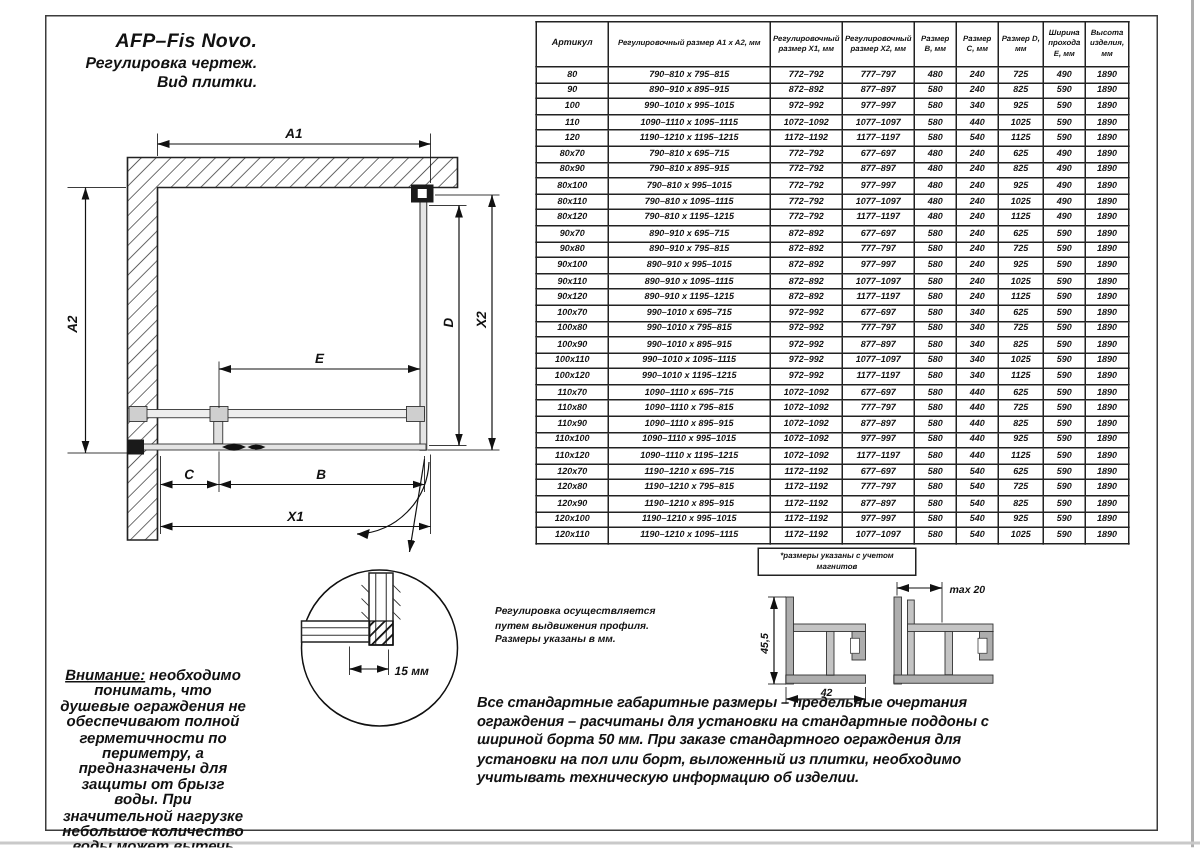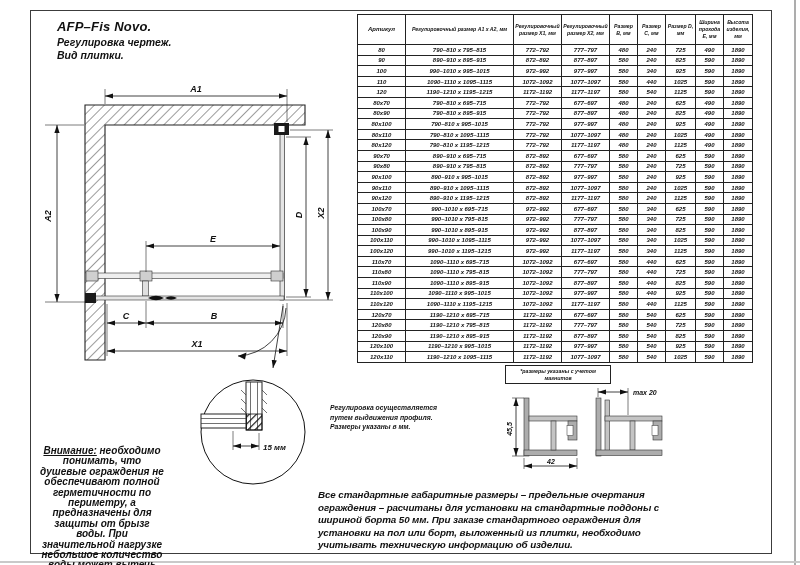--- a/index.html
+++ b/index.html
@@ -5,21 +5,21 @@
   html,body{margin:0;padding:0;}
   body{
     width:800px;height:565px;position:relative;overflow:hidden;
     background:#ffffff;color:#111;
     font-family:"Liberation Sans", sans-serif;
   }
   .page-frame{position:absolute;left:30px;top:10px;width:740px;height:542px;border:1px solid #3c3c3c;}
   .edge-r{position:absolute;left:794px;top:0;width:2px;height:565px;background:#adadad;}
   .edge-b{position:absolute;left:0;top:561px;width:800px;height:2px;background:#c9c9c9;}
 
-  .title-block{position:absolute;left:57px;top:19px;font-style:italic;}
+  .title-block{position:absolute;left:57px;top:19px;font-style:italic;text-align:right;}
   .title{font-size:13px;font-weight:bold;margin:0 0 2px 0;letter-spacing:.2px;}
   .subtitle{font-size:10.5px;font-weight:bold;line-height:13px;}
 
   .main-drawing{position:absolute;left:30px;top:60px;}
   .profiles{position:absolute;left:495px;top:383px;}
 
   svg text{font-family:"Liberation Sans",sans-serif;font-style:italic;font-weight:bold;fill:#111;}
   .dim-label{font-size:9px;}
   .dim-label-sm{font-size:7px;}
   .detail-dim{font-size:8px;}
@@ -36,21 +36,21 @@
   .footnote-box{position:absolute;left:505px;top:365px;width:100px;border:.9px solid #222;
     font-size:5.3px;font-style:italic;font-weight:bold;text-align:center;line-height:1.35;padding:1.5px 2px;background:#fff;}
 
   .adjust-note{position:absolute;left:330px;top:403px;width:150px;
     font-size:6.8px;font-style:italic;font-weight:bold;line-height:9.6px;white-space:pre-line;}
 
   .warning{position:absolute;left:40px;top:446px;width:124px;
     font-size:10px;font-style:italic;font-weight:bold;line-height:10.4px;text-align:center;}
   .warning .u{text-decoration:underline;}
 
-  .footer-note{position:absolute;left:318px;top:489px;width:372px;
+  .footer-note{position:absolute;left:318px;top:463px;width:372px;
     font-size:9.8px;font-style:italic;font-weight:bold;line-height:12.6px;letter-spacing:-.1px;}
 </style>
 </head>
 <body>
 
 <div class="page-frame"></div>
 <div class="edge-r"></div>
 <div class="edge-b"></div>
 
 <div class="title-block">

